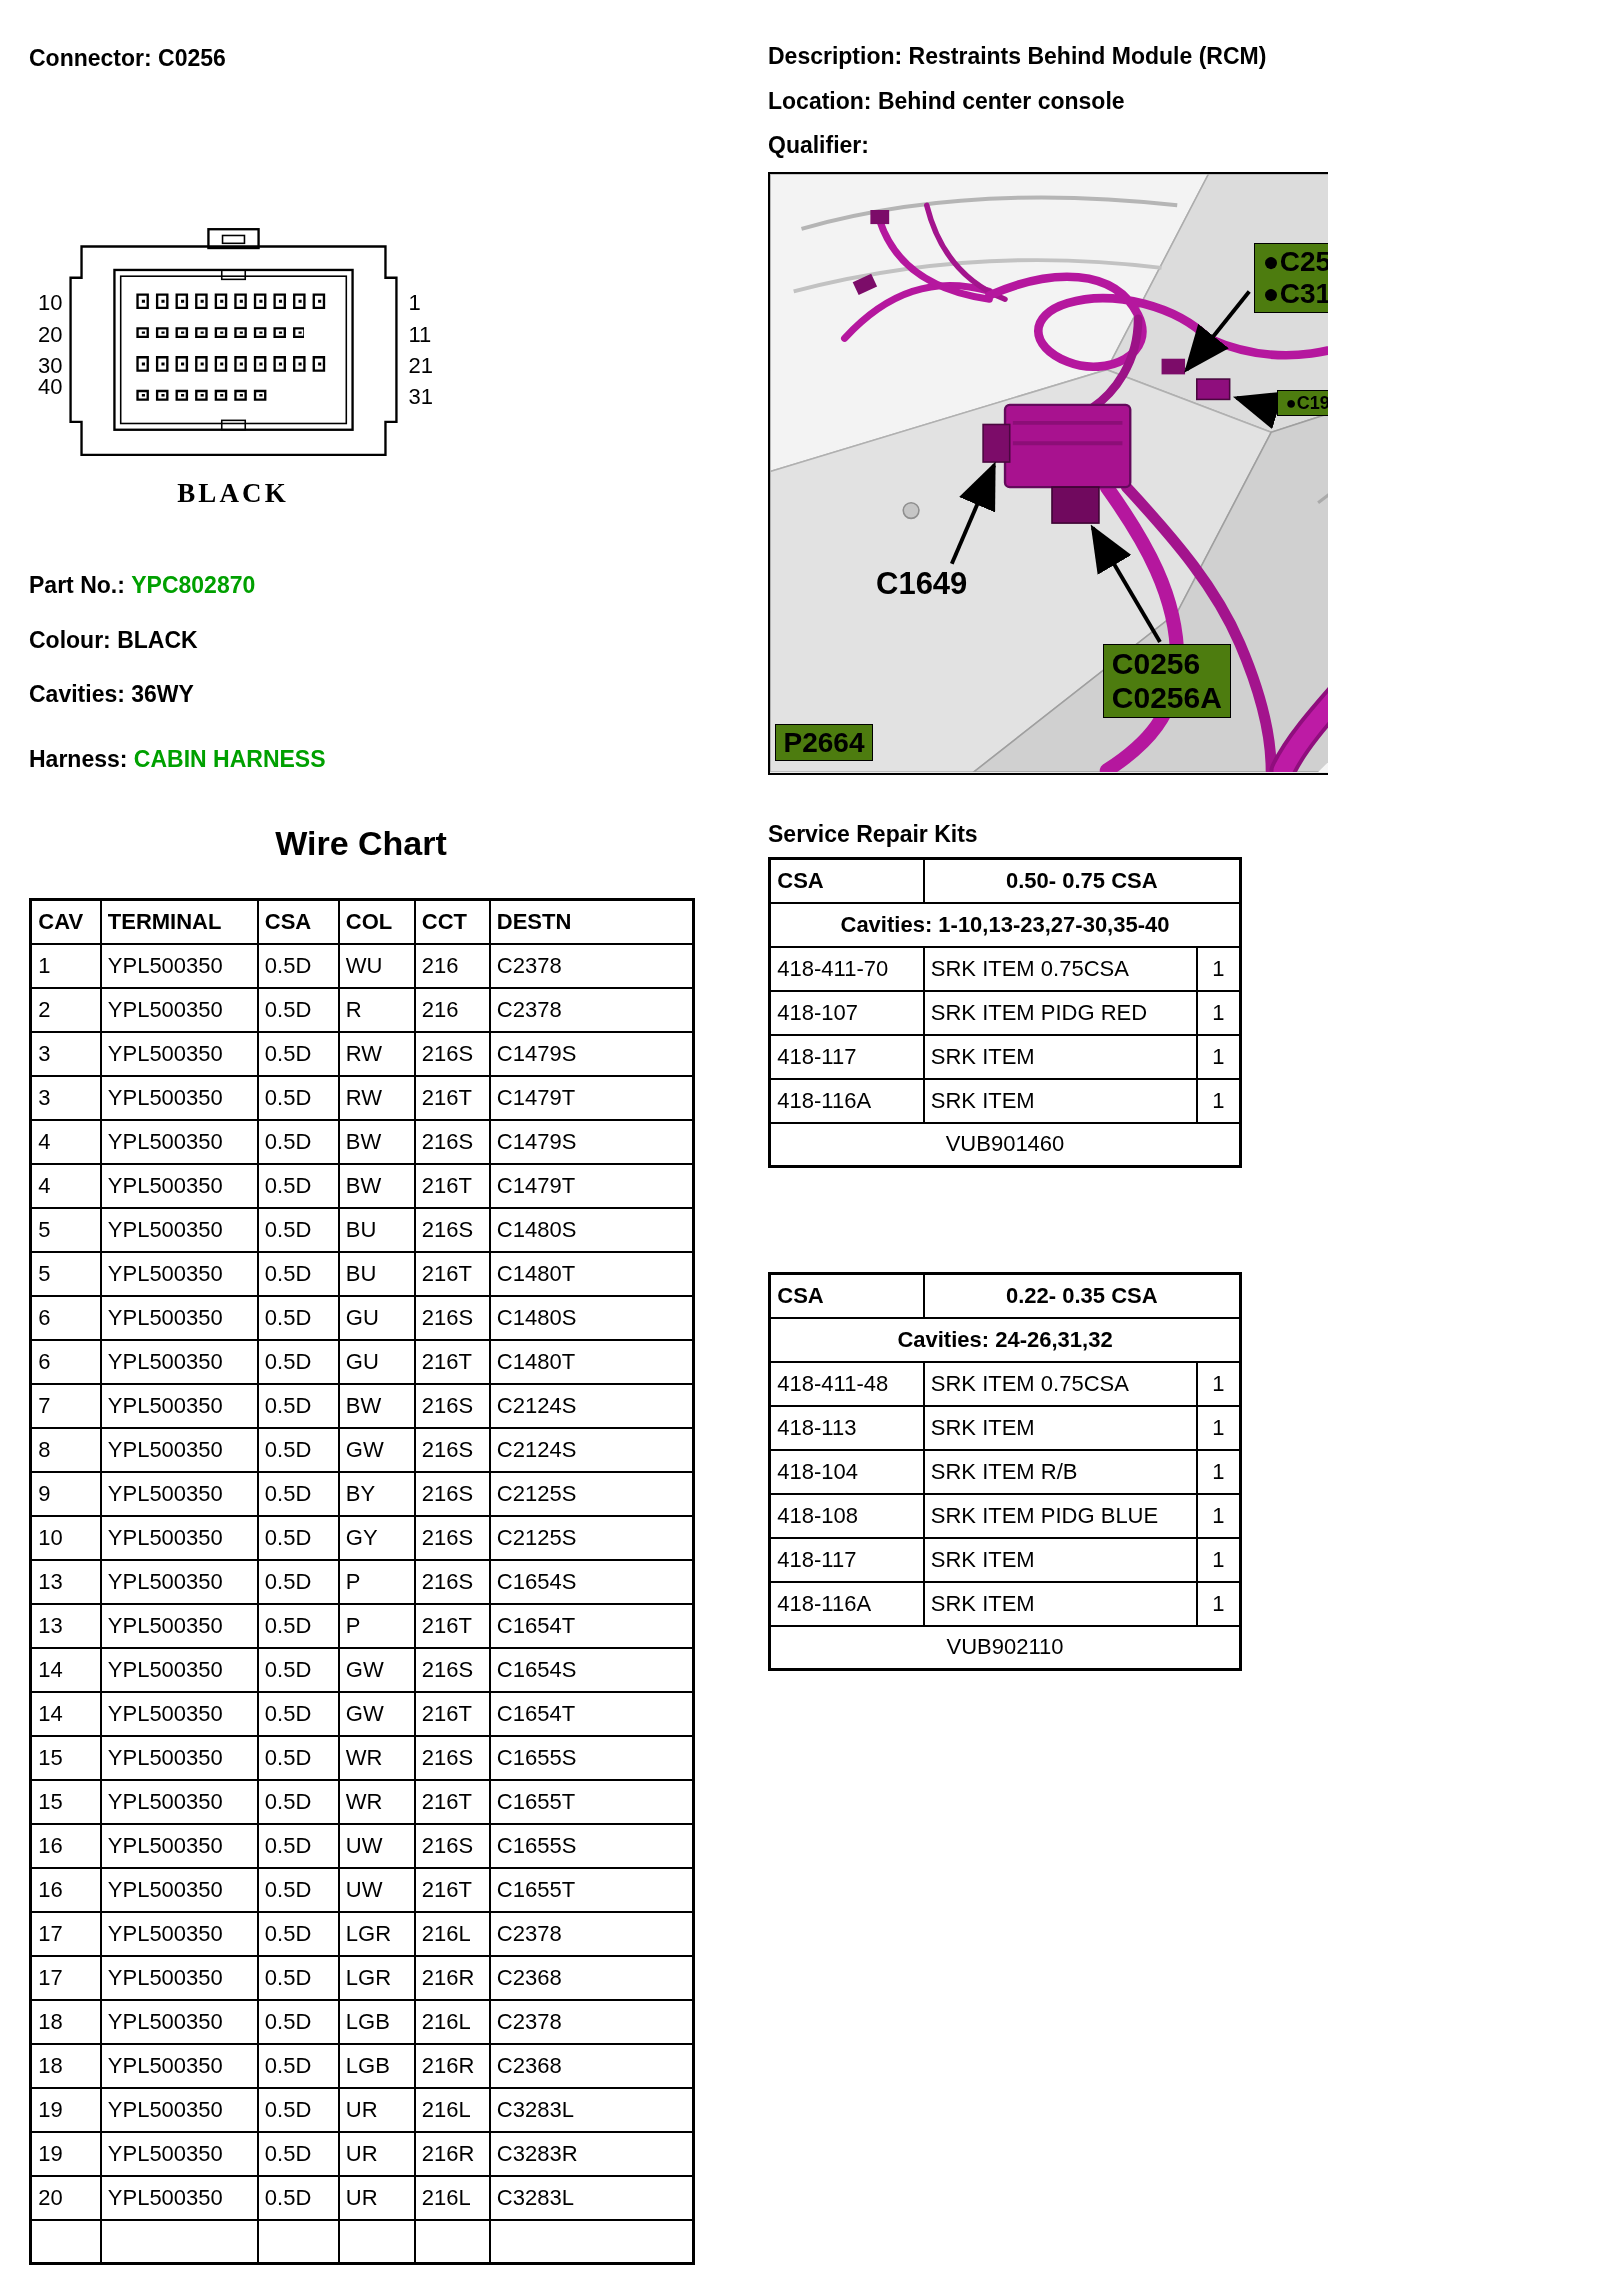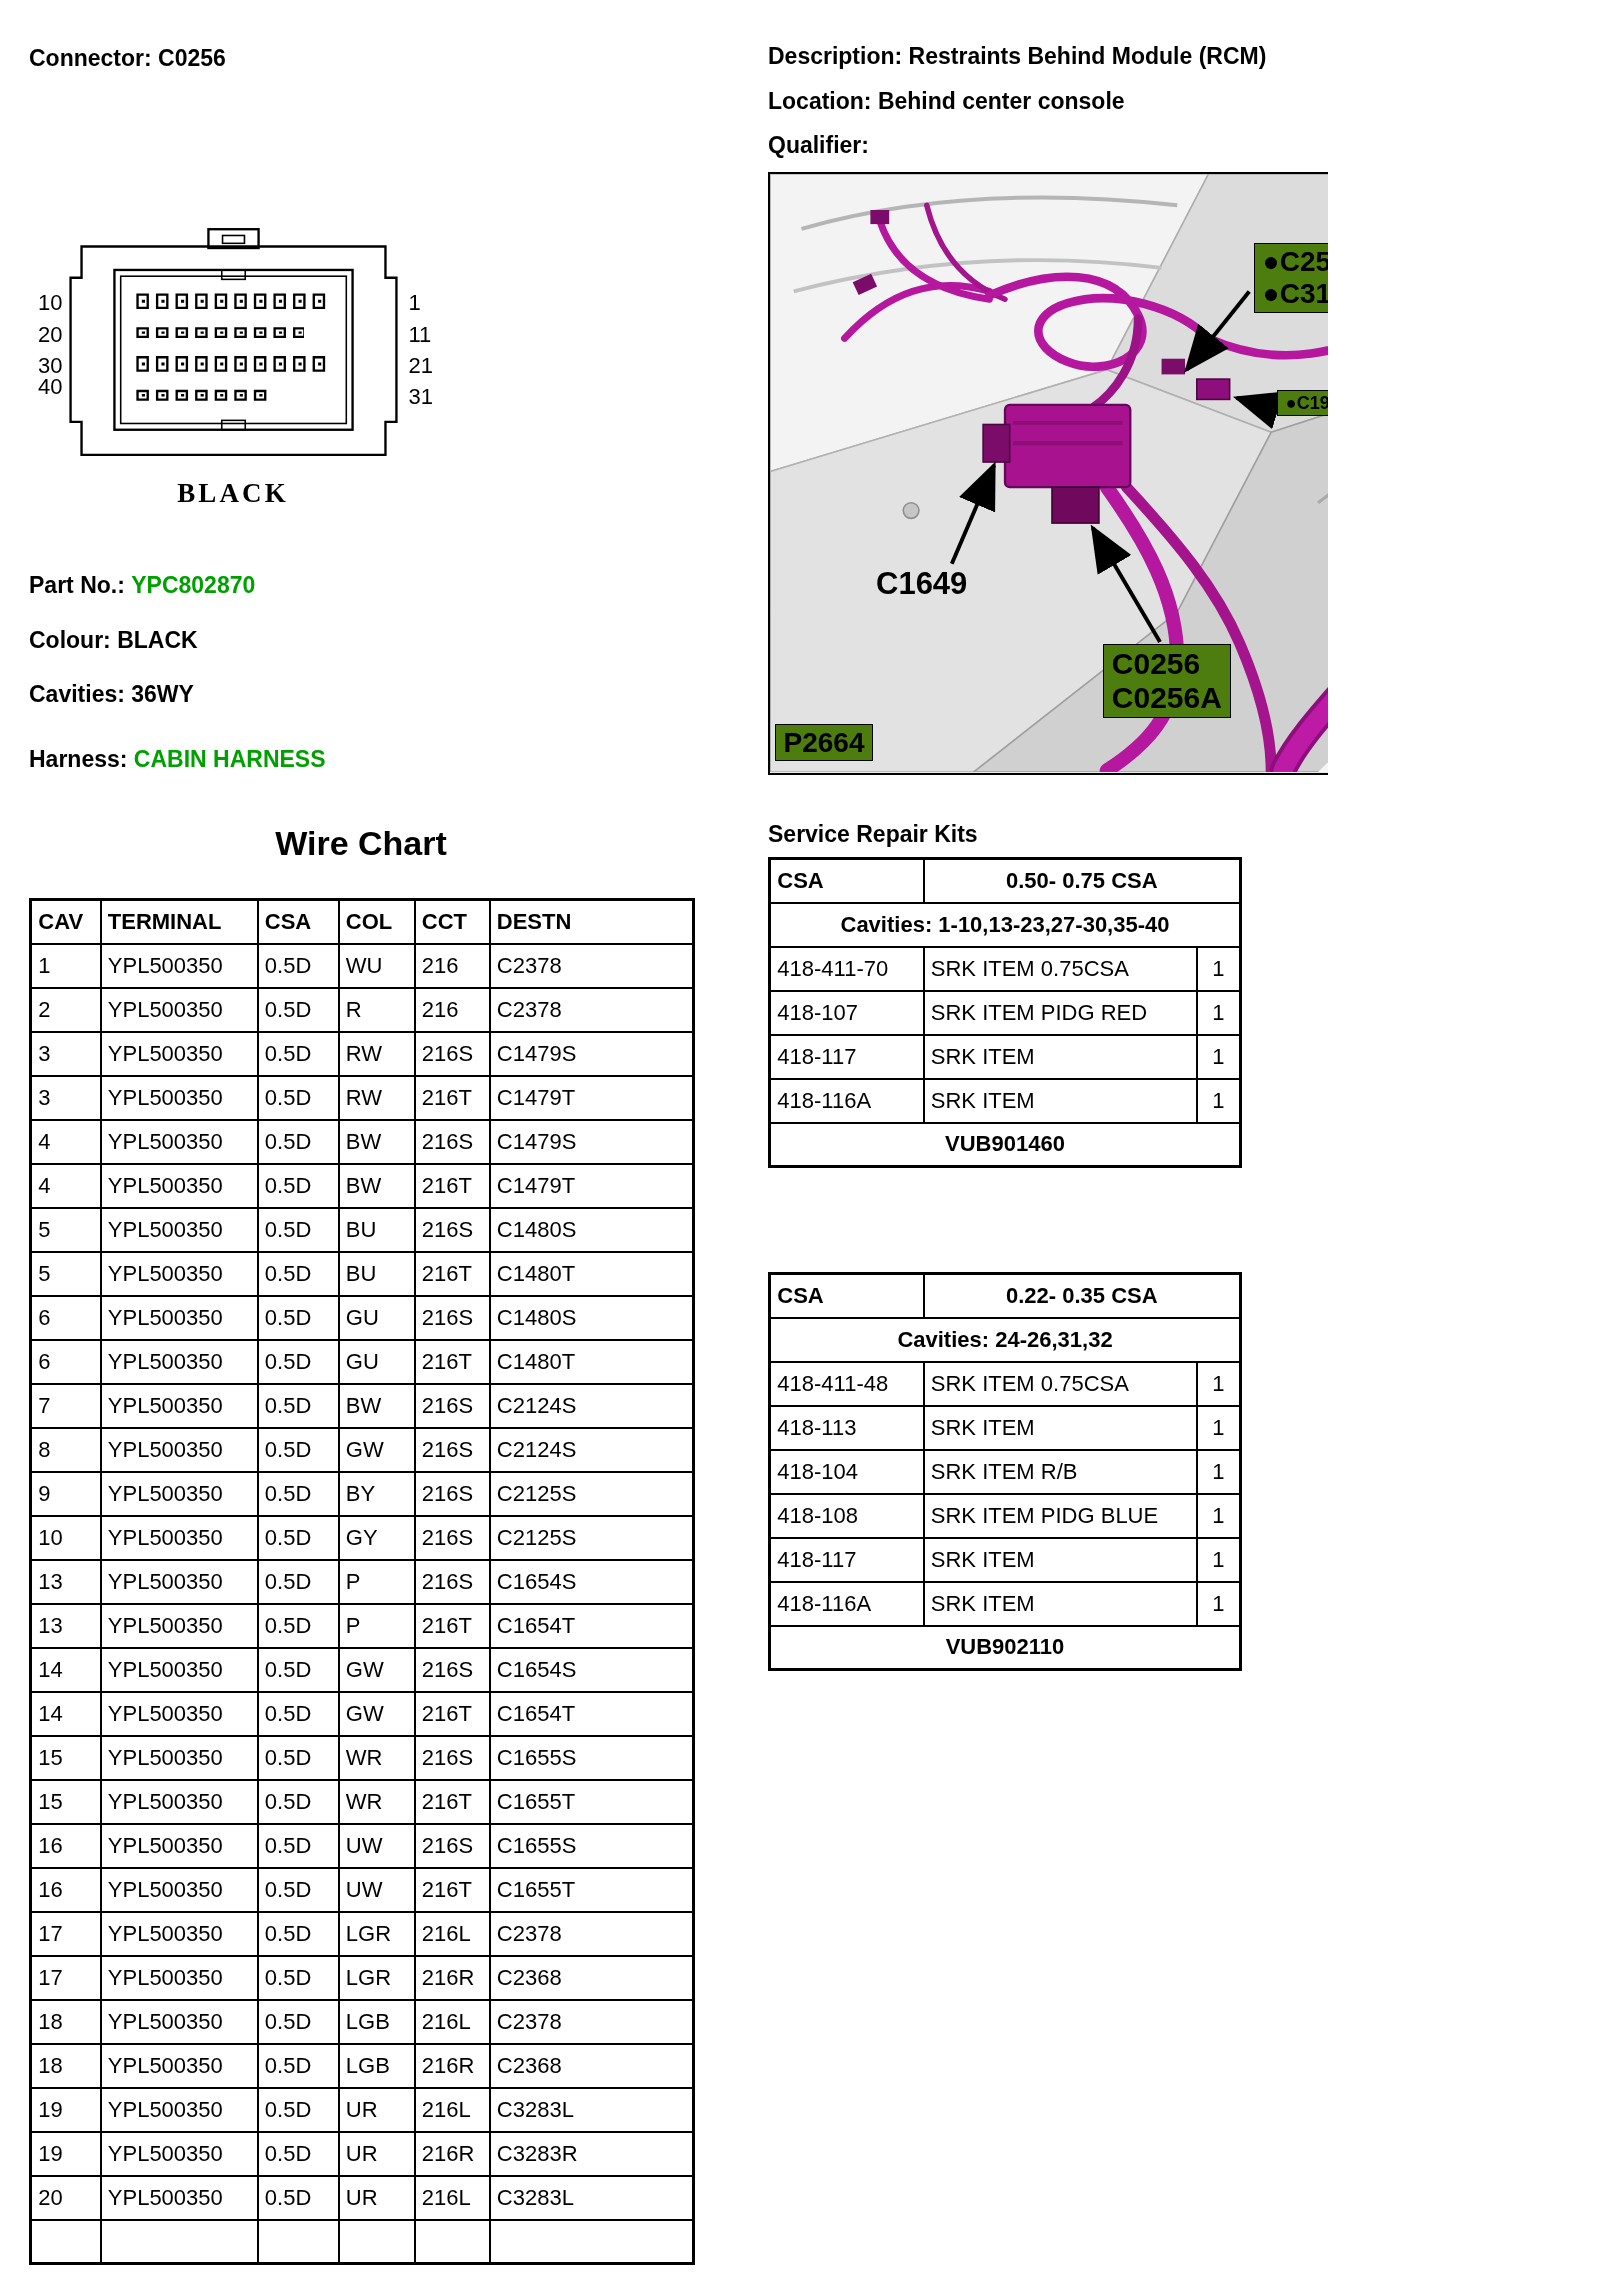--- a/index.html
+++ b/index.html
@@ -45,21 +45,21 @@
   .wire-table th { font-weight:bold; }
 
   
   .srk-title { position:absolute; left:768px; top:821px; font-size:23px; font-weight:bold; }
   .srk { position:absolute; width:470px; }
   .srk table { border-collapse:collapse; table-layout:fixed; width:470px; border:3.1px solid #000; }
   .srk td { border:2.3px solid #000; height:44px; font-size:22px; padding:0 6.3px;
     white-space:nowrap; overflow:hidden; }
   .srk .head td { font-weight:bold; }
   .srk .center { text-align:center; }
-  .srk .foot td { text-align:right; font-weight:bold;margin-top:23px; }
+  .srk .foot td { text-align:right; font-weight:normal;margin-top:23px; }
   .srk tbody td:last-child { text-align:center; padding:0 1.6px; }
   .srk-1 { left:768px; top:857px; }
   .srk-2 { left:768px; top:1272px; }
 </style>
 </head>
 <body>
 
 <div class="page">
 
   <div class="bold-line" style="left:29px; top:45px;">

